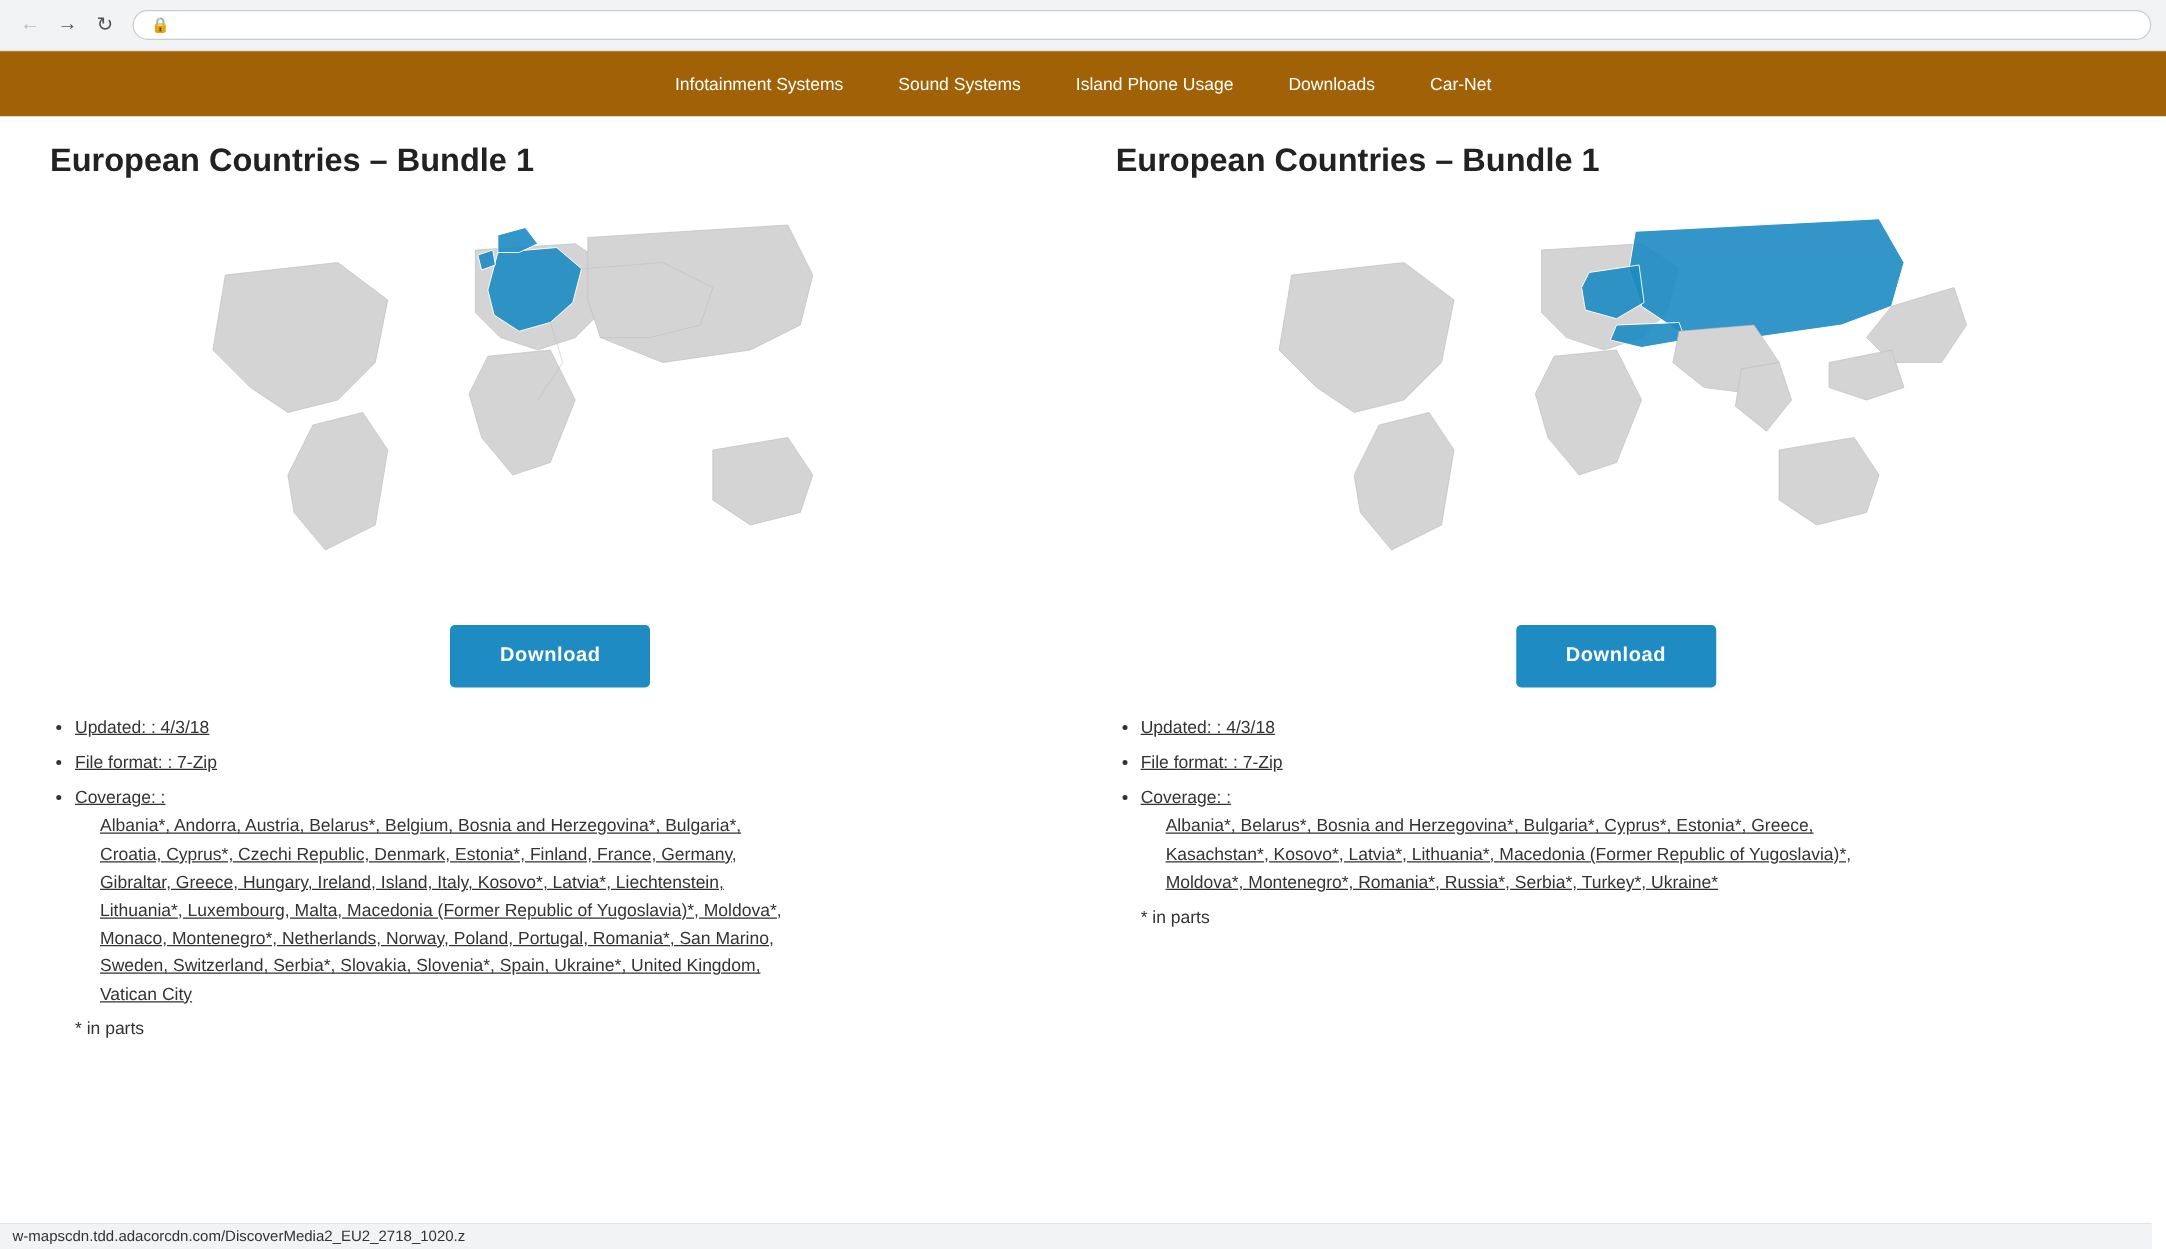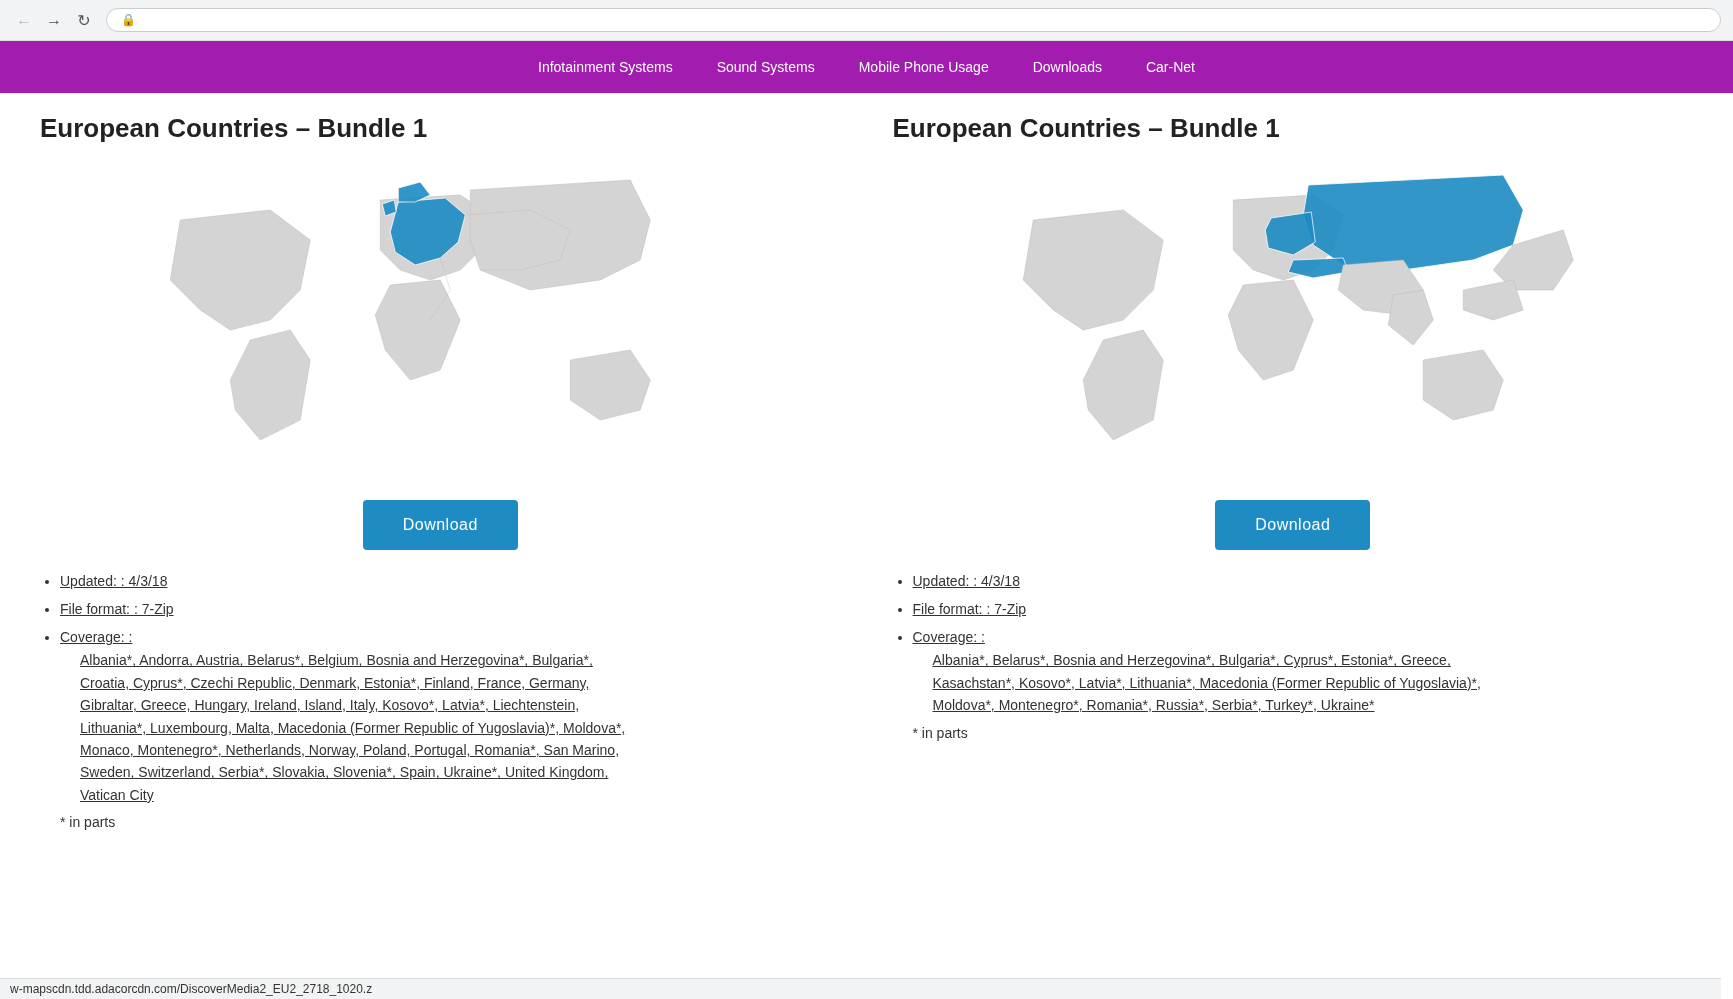--- a/index.html
+++ b/index.html
@@ -52,21 +52,21 @@
     .address-bar-url {
       font-size: 13px;
       color: #1a1a1a;
       white-space: nowrap;
       overflow: hidden;
       text-overflow: ellipsis;
     }
 
     
     .site-nav {
-      background: #a21caf;
+      background: #a16207;
       display: flex;
       align-items: center;
       justify-content: center;
       gap: 0;
       padding: 0;
       min-height: 52px;
     }
     .site-nav a {
       color: #fff;
       text-decoration: none;
@@ -118,21 +118,21 @@
       height: 100%;
     }
 
     .download-btn {
       background: #1e8bc3;
       color: #fff;
       border: none;
       border-radius: 4px;
       padding: 16px 40px;
       font-size: 16px;
-      font-weight: normal;
+      font-weight: bold;
       cursor: pointer;
       letter-spacing: 0.5px;
       align-self: center;
       margin-bottom: 20px;
     }
 
     .info-list {
       list-style: disc;
       padding-left: 20px;
       line-height: 1.7;
@@ -169,21 +169,21 @@
     <button class="nav-btn">↻</button>
   </div>
   <div class="address-bar">
     <span class="address-bar-lock">🔒</span>
   </div>
 </div>
 
 <nav class="site-nav">
   <a>Infotainment Systems</a>
   <a>Sound Systems</a>
-  <a>Mobile Phone Usage</a>
+  <a>Island Phone Usage</a>
   <a class="active">Downloads</a>
   <a>Car-Net</a>
 </nav>
 
 <div class="main-content">
   <div class="bundles-container">
 
     <div class="bundle-col">
       <h2 class="bundle-title">European Countries – Bundle 1</h2>
 

